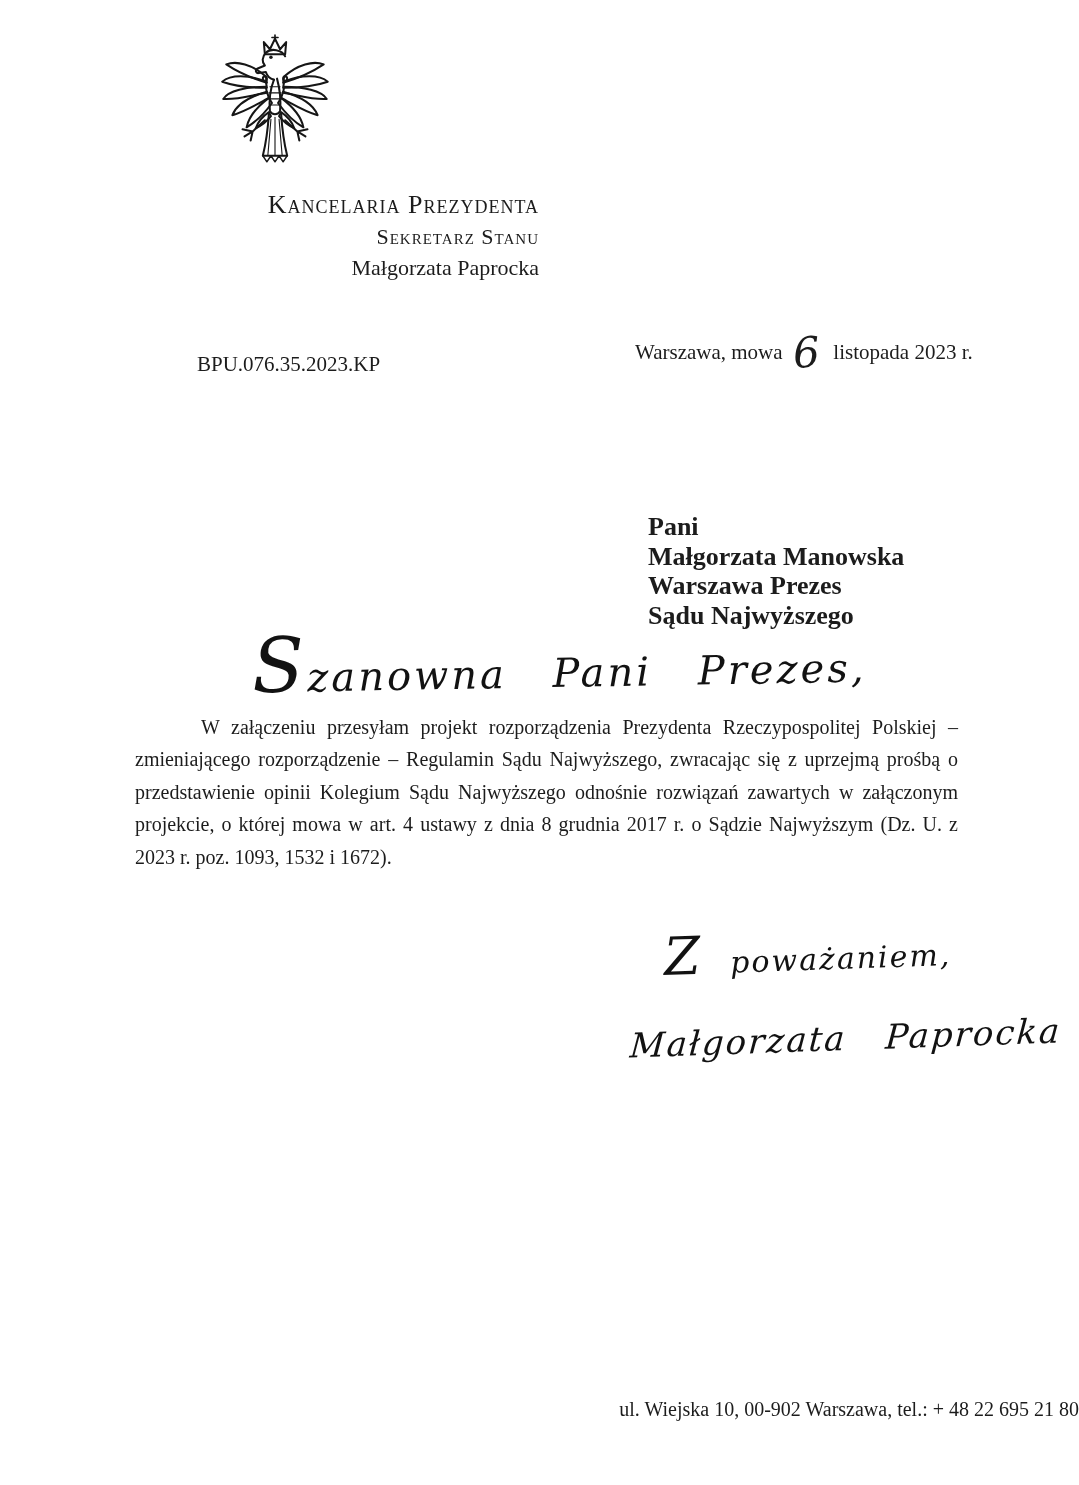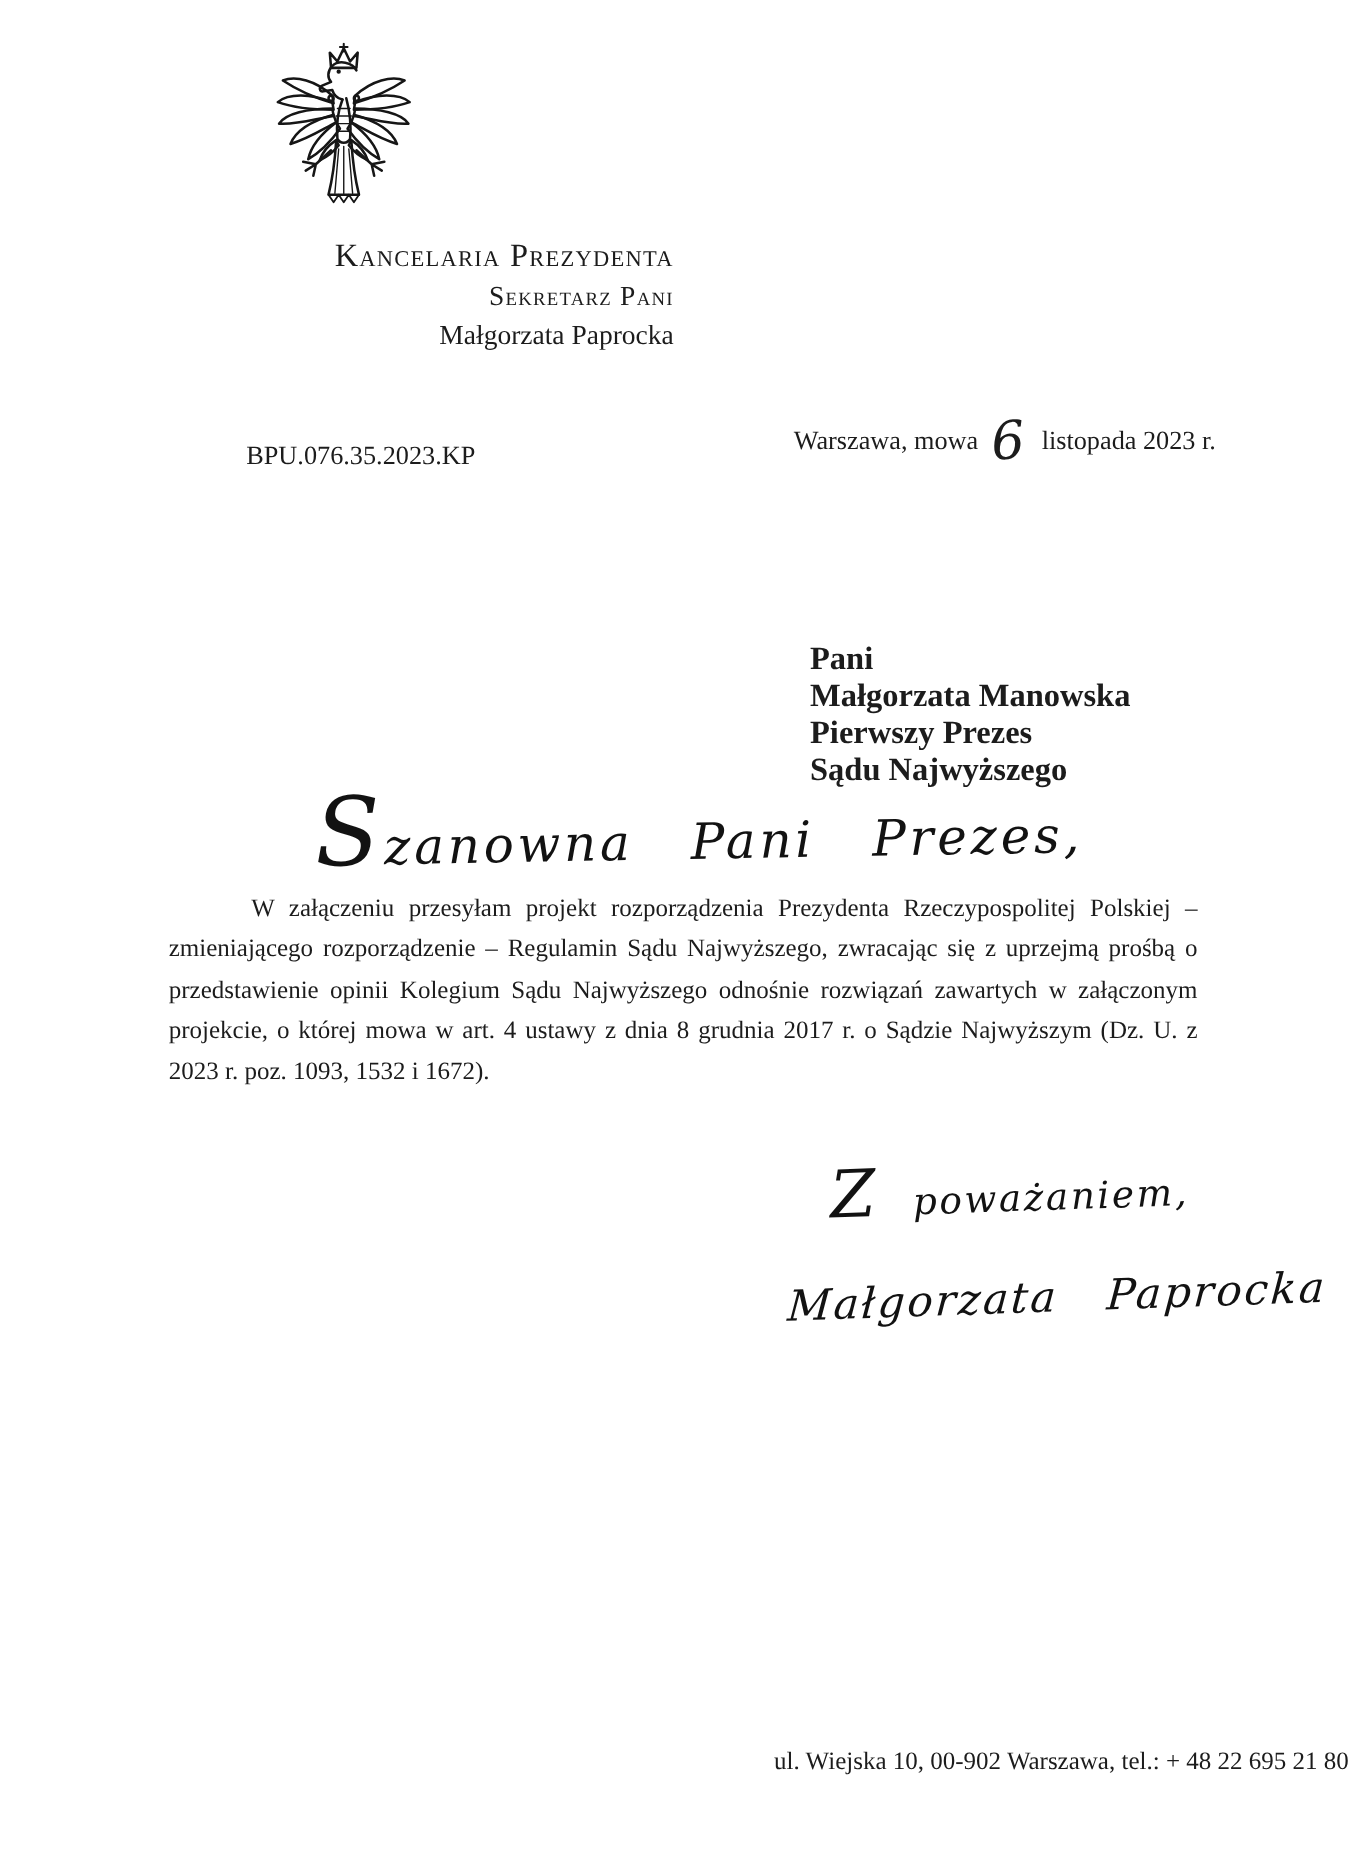--- a/index.html
+++ b/index.html
@@ -184,34 +184,34 @@
       <path d="M66,85 L78,96 M78,96 l10,-2 M78,96 l8,5 M78,96 l2,9"></path>
 
       <path d="M50,78 C49,94 47,108 44,120 L68,120 C65,108 63,94 62,78"></path>
       <path d="M52,84 L49,119 M56,82 L56,119 M60,84 L63,119" stroke-width="1.1"></path>
       <path d="M44,120 l4,6 l4,-6 l4,6 l4,-6 l4,6 l4,-6" stroke-width="1.4"></path>
     </svg>
   </div>
 
   <div class="letterhead">
     <div class="lh-caps">Kancelaria Prezydenta</div>
-    <div class="lh-office">Sekretarz Pani</div>
+    <div class="lh-office">Sekretarz Stanu</div>
     <div class="lh-name">Małgorzata Paprocka</div>
   </div>
 
   <div class="reference">BPU.076.35.2023.KP</div>
 
   <div class="dateline">
     <span>Warszawa, mowa</span><span class="hand-day">6</span><span>listopada 2023 r.</span>
   </div>
 
   <div class="recipient">
     <div>Pani</div>
     <div>Małgorzata Manowska</div>
-    <div>Pierwszy Prezes</div>
+    <div>Warszawa Prezes</div>
     <div>Sądu Najwyższego</div>
   </div>
 
   <div class="hand salutation">Szanowna Pani Prezes,</div>
 
   <div class="body-par">W załączeniu przesyłam projekt rozporządzenia Prezydenta Rzeczypospolitej Polskiej – zmieniającego rozporządzenie – Regulamin Sądu Najwyższego, zwracając się z uprzejmą prośbą o przedstawienie opinii Kolegium Sądu Najwyższego odnośnie rozwiązań zawartych w załączonym projekcie, o której mowa w art. 4 ustawy z dnia 8 grudnia 2017 r. o Sądzie Najwyższym (Dz. U. z 2023 r. poz. 1093, 1532 i 1672).</div>
 
   <div class="hand closing">Z poważaniem,</div>
 
   <div class="hand signature">Małgorzata Paprocka</div>

